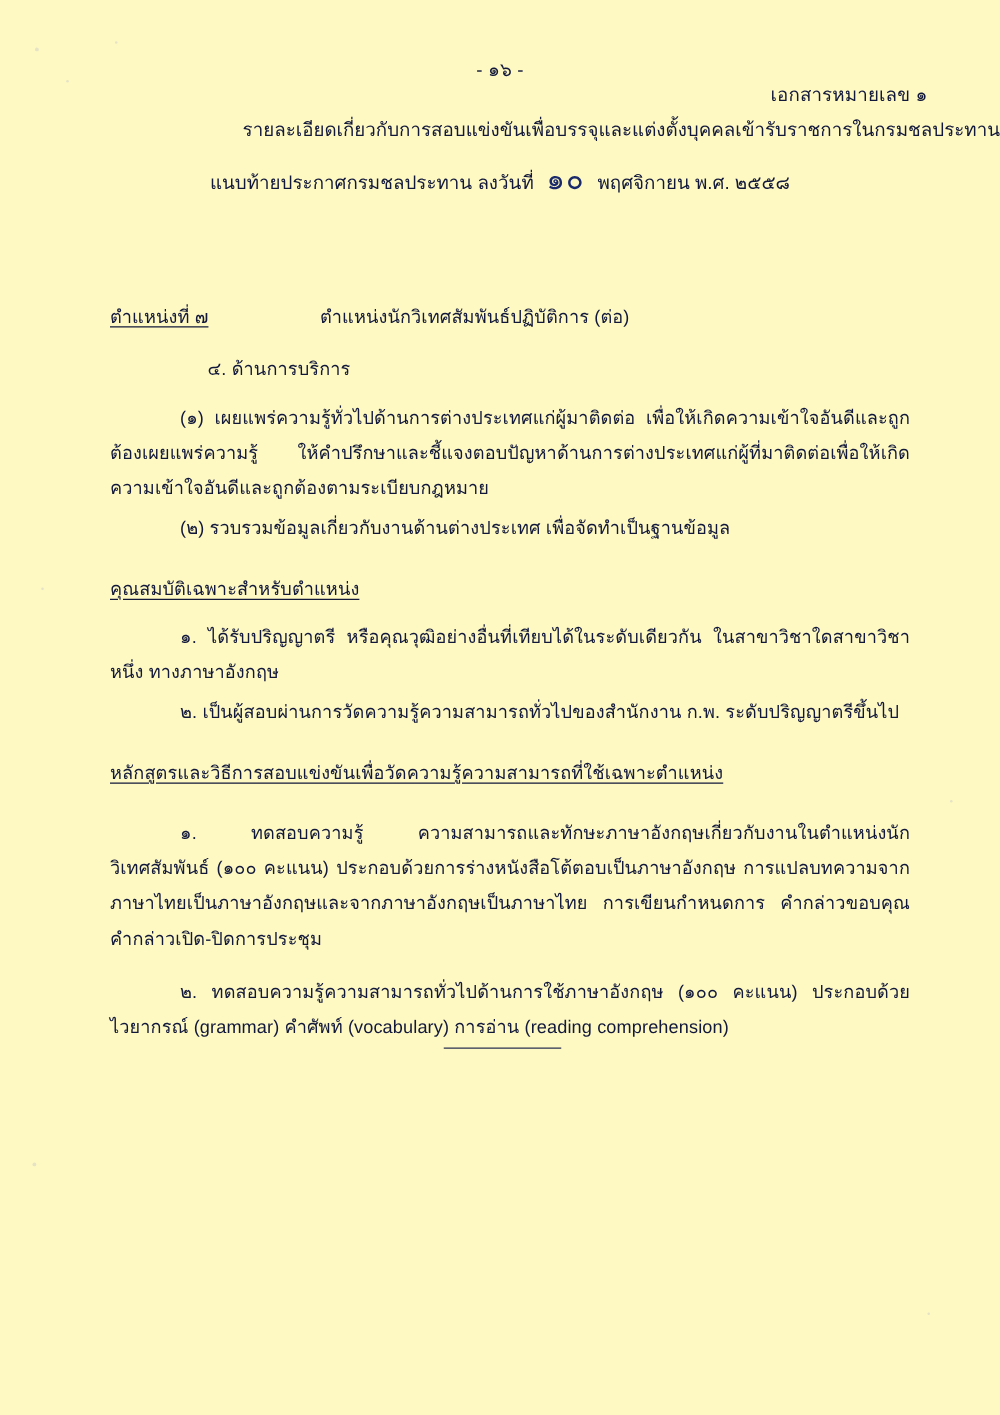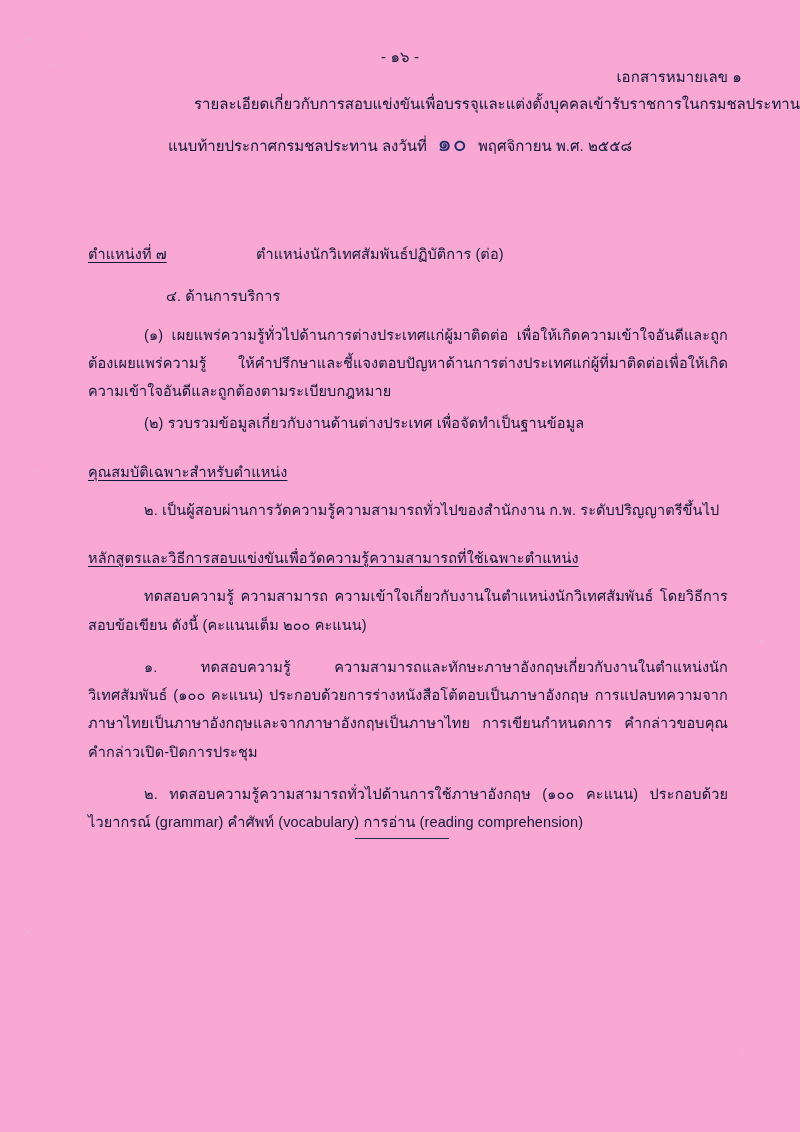--- a/index.html
+++ b/index.html
@@ -7,21 +7,21 @@
     padding: 0;
     background: #ffffff;
   }
   body {
     font-family: "Liberation Sans", "DejaVu Sans", sans-serif;
   }
   .page {
     position: relative;
     width: 800px;
     height: 1132px;
-    background: #f9a8d4;
+    background: #fef9c3;
     overflow: hidden;
     box-sizing: border-box;
   }
   
   .speck {
     position: absolute;
     background: #cfcfc8;
     border-radius: 50%;
     opacity: 0.55;
   }
@@ -163,27 +163,27 @@
 
     <div class="sub-head">๔. ด้านการบริการ</div>
 
     <p class="para">(๑) เผยแพร่ความรู้ทั่วไปด้านการต่างประเทศแก่ผู้มาติดต่อ เพื่อให้เกิดความเข้าใจอันดีและถูกต้องเผยแพร่ความรู้ ให้คำปรึกษาและชี้แจงตอบปัญหาด้านการต่างประเทศแก่ผู้ที่มาติดต่อเพื่อให้เกิดความเข้าใจอันดีและถูกต้องตามระเบียบกฎหมาย</p>
     <p class="para">(๒) รวบรวมข้อมูลเกี่ยวกับงานด้านต่างประเทศ เพื่อจัดทำเป็นฐานข้อมูล</p>
 
     <div class="section-head-wrap">
       <span class="section-head" style="margin:0;">คุณสมบัติเฉพาะสำหรับตำแหน่ง</span>
     </div>
 
+    <p class="para">๑. ได้รับปริญญาตรี หรือคุณวุฒิอย่างอื่นที่เทียบได้ในระดับเดียวกัน ในสาขาวิชาใดสาขาวิชาหนึ่ง ทางภาษาอังกฤษ</p>
     <p class="para">๒. เป็นผู้สอบผ่านการวัดความรู้ความสามารถทั่วไปของสำนักงาน ก.พ. ระดับปริญญาตรีขึ้นไป</p>
 
     <div class="section-head-wrap">
       <span class="section-head" style="margin:0;">หลักสูตรและวิธีการสอบแข่งขันเพื่อวัดความรู้ความสามารถที่ใช้เฉพาะตำแหน่ง</span>
     </div>
 
-    <p class="para">ทดสอบความรู้ ความสามารถ ความเข้าใจเกี่ยวกับงานในตำแหน่งนักวิเทศสัมพันธ์ โดยวิธีการสอบข้อเขียน ดังนี้ (คะแนนเต็ม ๒๐๐ คะแนน)</p>
 
     <div class="gap-sm"></div>
 
     <p class="para">๑. ทดสอบความรู้ ความสามารถและทักษะภาษาอังกฤษเกี่ยวกับงานในตำแหน่งนักวิเทศสัมพันธ์ (๑๐๐ คะแนน) ประกอบด้วยการร่างหนังสือโต้ตอบเป็นภาษาอังกฤษ การแปลบทความจากภาษาไทยเป็นภาษาอังกฤษและจากภาษาอังกฤษเป็นภาษาไทย การเขียนกำหนดการ คำกล่าวขอบคุณ คำกล่าวเปิด-ปิดการประชุม</p>
 
     <div class="gap-sm"></div>
 
     <p class="para">๒. ทดสอบความรู้ความสามารถทั่วไปด้านการใช้ภาษาอังกฤษ (๑๐๐ คะแนน) ประกอบด้วย ไวยากรณ์ (grammar) คำศัพท์ (vocabulary) การอ่าน (reading comprehension)</p>
   </div>
 

